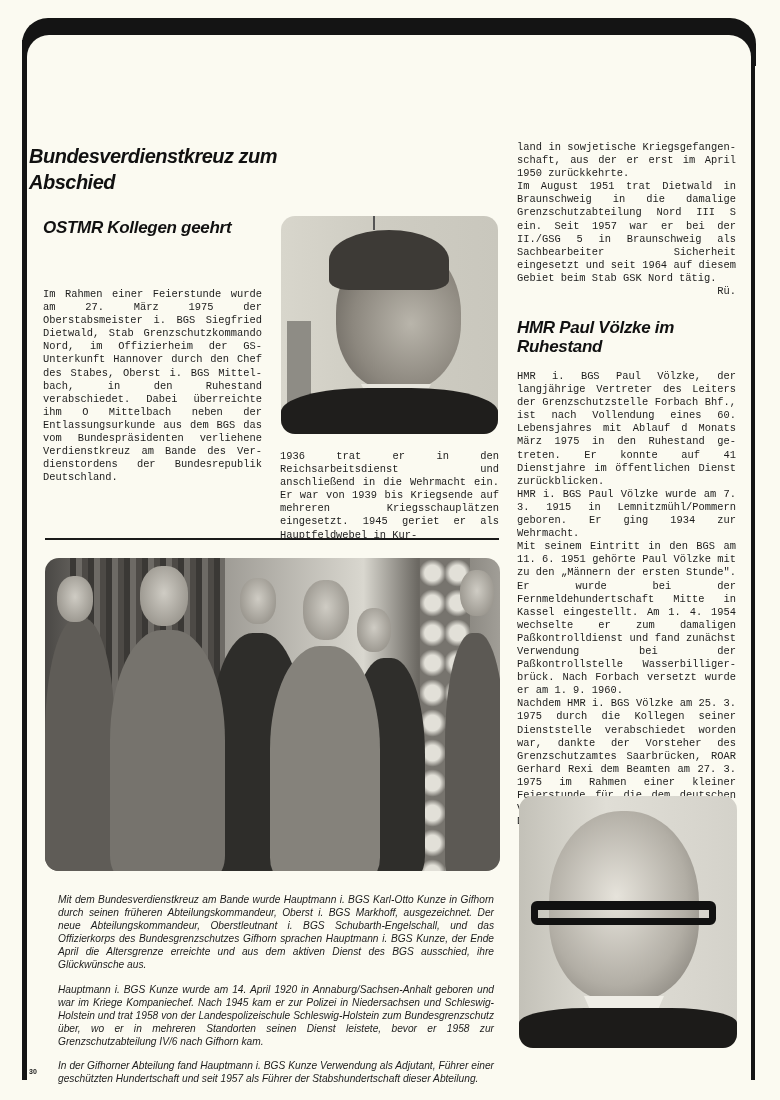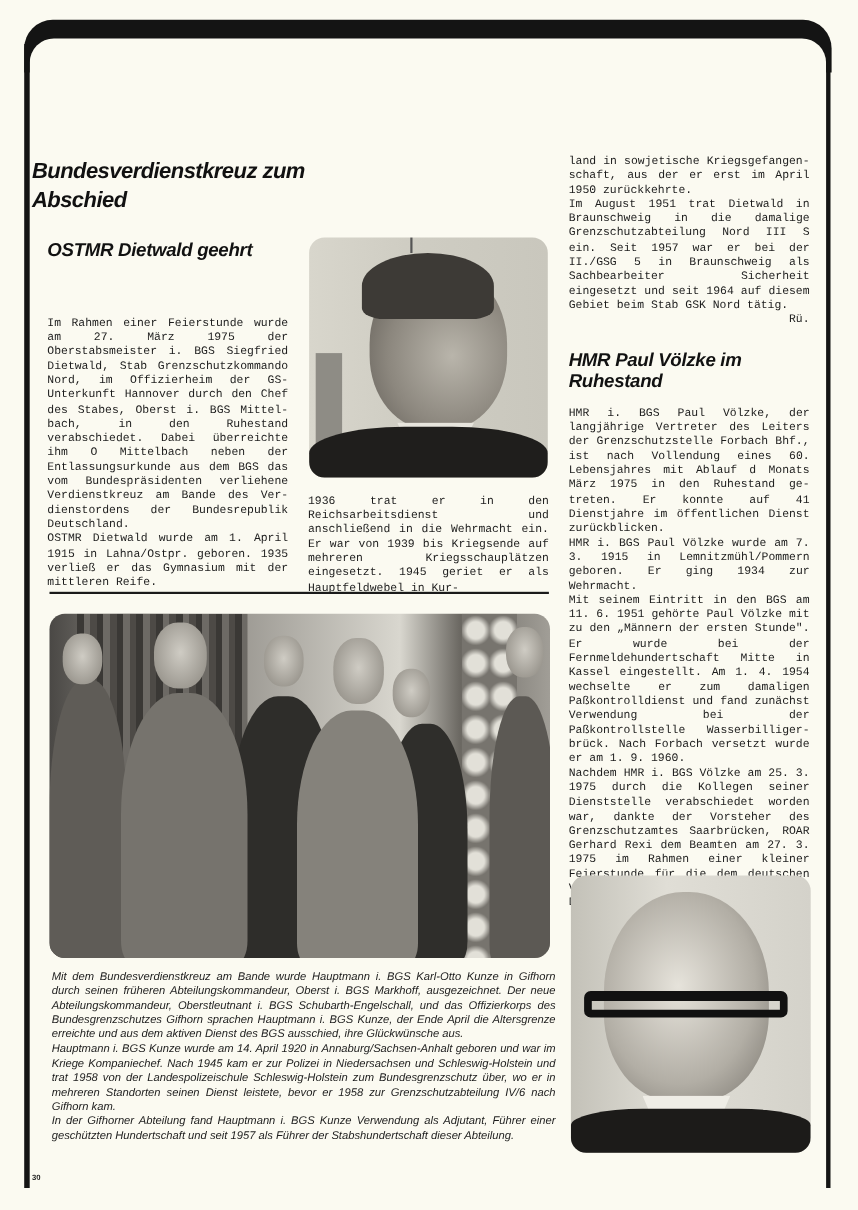--- a/index.html
+++ b/index.html
@@ -49,21 +49,21 @@
     text-align: justify; hyphens: manual;
     margin: 0;
   }
   .body-text p { margin: 0; font-family: Liberation Mono, monospace; }
   .sig { float: right; padding-left: 28px; }
   .caption {
     position: absolute; left: 47px; top: 882px; width: 458px;
     font-size: 10.2px; line-height: 13.1px; font-style: italic;
     text-align: justify; margin: 0;
   }
-  .caption p { margin: 0; }
+  .caption p { margin: 11px; }
   .rule {
     position: absolute; left: 45px; top: 538px; width: 454px; height: 2px;
     background: #1a1a1a;
   }
   .photo {
     position: absolute; overflow: hidden;
     background: #9a9a92;
   }
   
   .p1 { left: 281px; top: 216px; width: 217px; height: 218px; border-radius: 14px;
@@ -100,25 +100,24 @@
 </style>
 </head>
 <body>
 
 <div class="frame-top"></div>
 <div class="frame-inner"></div>
 <div class="frame-left"></div>
 <div class="frame-right"></div>
 
 <h1 class="headline">Bundesverdienstkreuz zum Abschied</h1>
-<h2 class="subhead" style="left:43px; top:218px; width:200px;">OSTMR Dietwald geehrt</h2>
+<h2 class="subhead" style="left:43px; top:218px; width:200px;">OSTMR Kollegen geehrt</h2>
 
 <div class="body-text" style="left:43px; top:288px; width:219px;">
   <p>Im Rahmen einer Feierstunde wurde am 27. März 1975 der Oberstabsmeister i. BGS Siegfried Dietwald, Stab Grenz­schutzkommando Nord, im Offizierheim der GS-Unterkunft Hannover durch den Chef des Stabes, Oberst i. BGS Mittel­bach, in den Ruhestand verabschiedet. Dabei überreichte ihm O Mittelbach ne­ben der Entlassungsurkunde aus dem BGS das vom Bundespräsidenten verlie­hene Verdienstkreuz am Bande des Ver­dienstordens der Bundesrepublik Deutschland.</p>
-  <p>OSTMR Dietwald wurde am 1. April 1915 in Lahna/Ostpr. geboren. 1935 verließ er das Gymnasium mit der mittleren Reife.</p>
 </div>
 
 <div class="photo p1">
   <div class="window"></div>
   <div class="head"></div>
   <div class="hair"></div>
   <div class="collar"></div>
   <div class="coat"></div>
 </div>
 <div class="stray-mark"></div>

